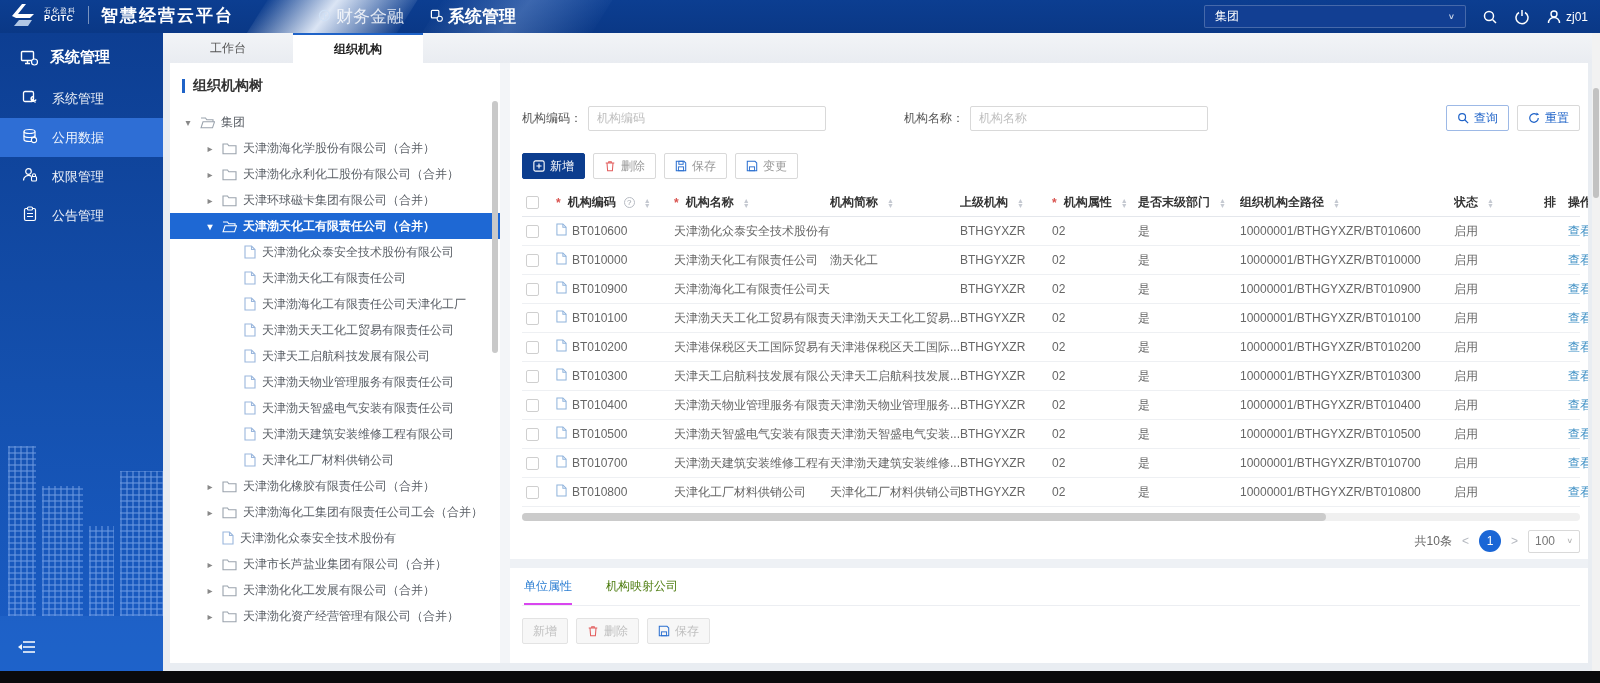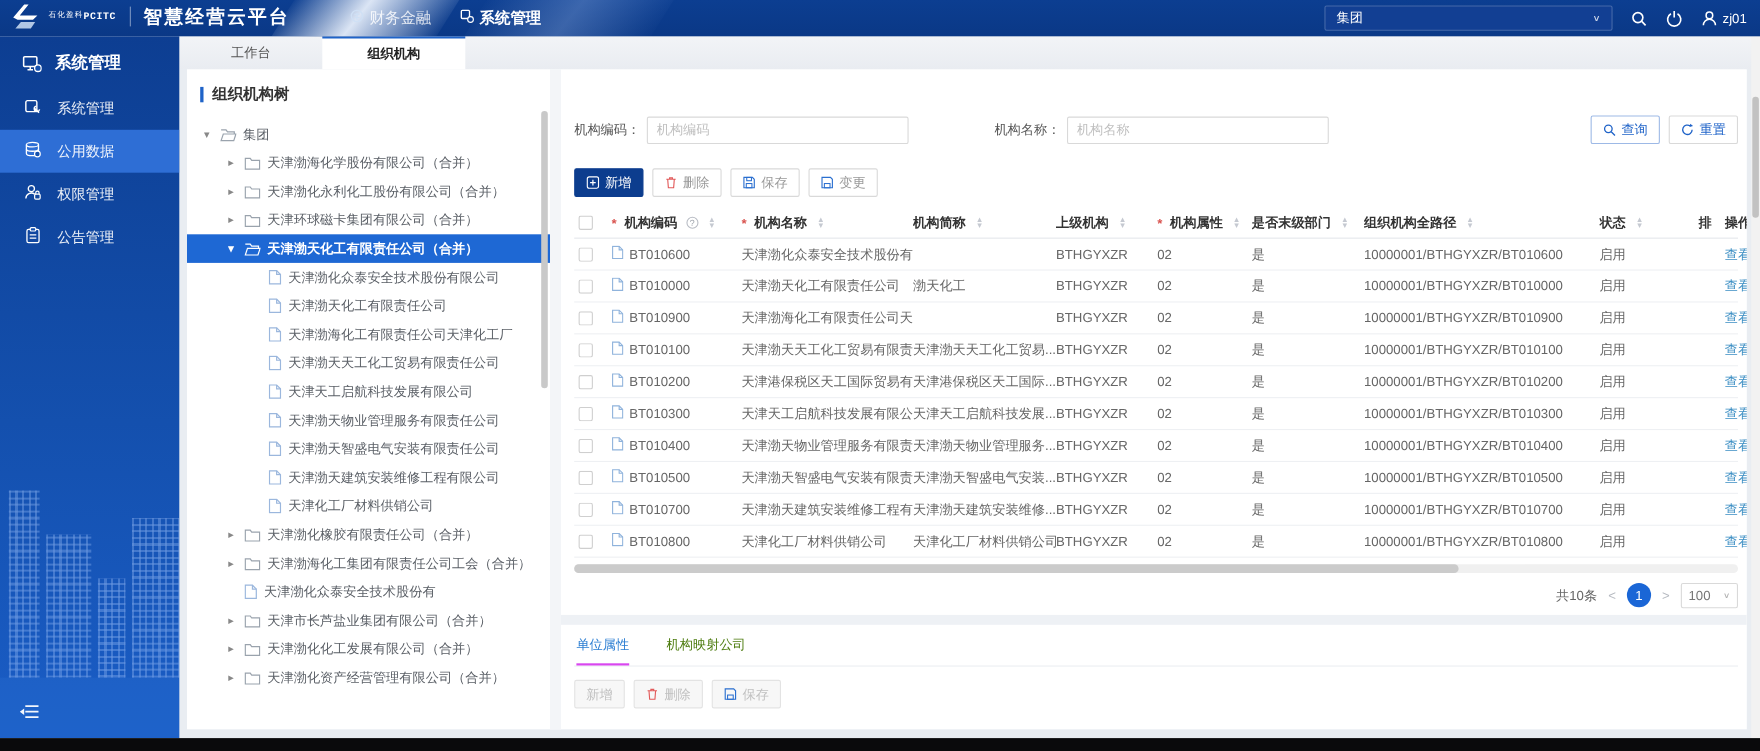--- a/index.html
+++ b/index.html
@@ -11,27 +11,27 @@
   .topbar { position:absolute; top:0; left:0; width:1600px; height:33px;
     background:linear-gradient(180deg,#0c3e91,#0a3886); color:#fff; z-index:20; overflow:hidden; }
   .swoosh1 { position:absolute; left:255px; top:-10px; width:150px; height:60px;
     background:linear-gradient(100deg, rgba(255,255,255,0) 0%, rgba(230,238,250,.95) 45%, rgba(255,255,255,0) 100%);
     transform:skewX(-32deg); }
   .swoosh2 { position:absolute; left:430px; top:-10px; width:170px; height:60px;
     background:linear-gradient(100deg, rgba(120,160,220,0) 0%, rgba(150,180,230,.35) 50%, rgba(0,0,0,0) 100%);
     transform:skewX(-32deg); }
   .brand { position:absolute; left:10px; top:2px; display:flex; align-items:center; gap:8px; }
   .logo-mark { display:flex; align-items:flex-end; gap:3px; }
-  .logo-txt { display:flex; flex-direction:row; line-height:1;font-family:Liberation Mono, monospace; }
+  .logo-txt { display:flex; flex-direction:column; line-height:1; }
   .logo-txt .l1 { font-size:7px; letter-spacing:1px; }
   .logo-txt .l2 { font-size:9px; font-weight:bold; letter-spacing:.5px; }
   .brand-divider { width:1px; height:18px; background:rgba(255,255,255,.45); margin:0 4px; }
   .app-title { font-size:17px; font-weight:bold; letter-spacing:2px; }
   .topnav { position:absolute; left:318px; top:0; height:33px; display:flex; align-items:center; gap:26px; }
-  .topnav .nav-item { display:flex; align-items:flex-start; gap:5px; color:rgba(255,255,255,.82); cursor:pointer; font-size:14px; }
+  .topnav .nav-item { display:flex; align-items:center; gap:5px; color:rgba(255,255,255,.82); cursor:pointer; font-size:17px; }
   .topnav .nav-item.active { color:#fff; font-weight:bold; }
   .top-right { position:absolute; right:12px; top:0; height:33px; display:flex; align-items:center; gap:16px; }
   .org-select { width:262px; height:23px; background:#123f93; border:1px solid rgba(255,255,255,.22);
     border-radius:2px; display:flex; align-items:center; justify-content:space-between;
     padding:0 10px; color:#fff; cursor:pointer; }
   .org-select .chev { font-size:10px; color:rgba(255,255,255,.8); transform:scaleY(.8); }
   .tb-icon { display:flex; align-items:center; cursor:pointer; }
   .user-box { display:flex; align-items:center; gap:4px; cursor:pointer; }
 
   

